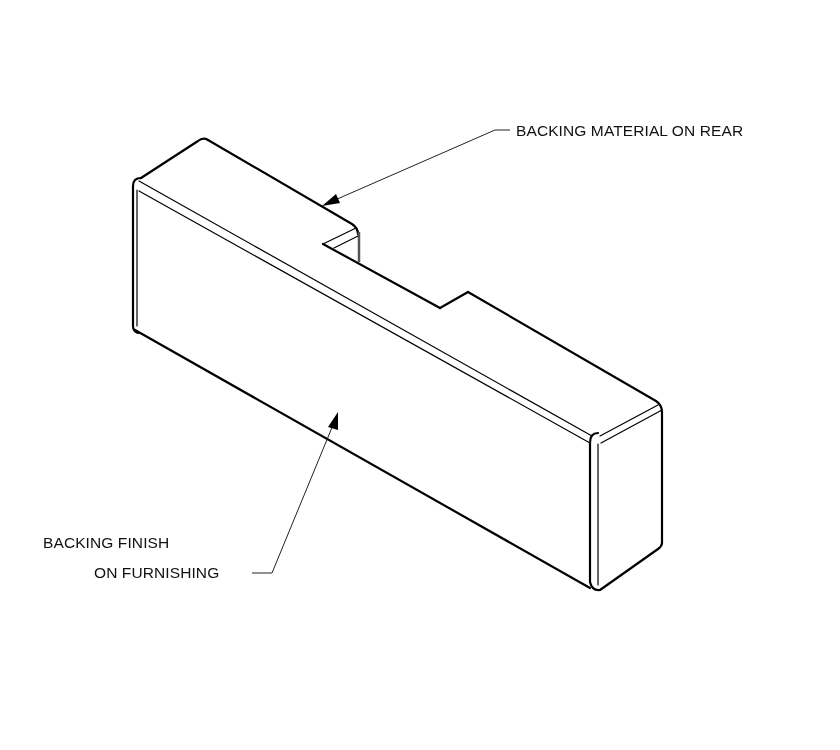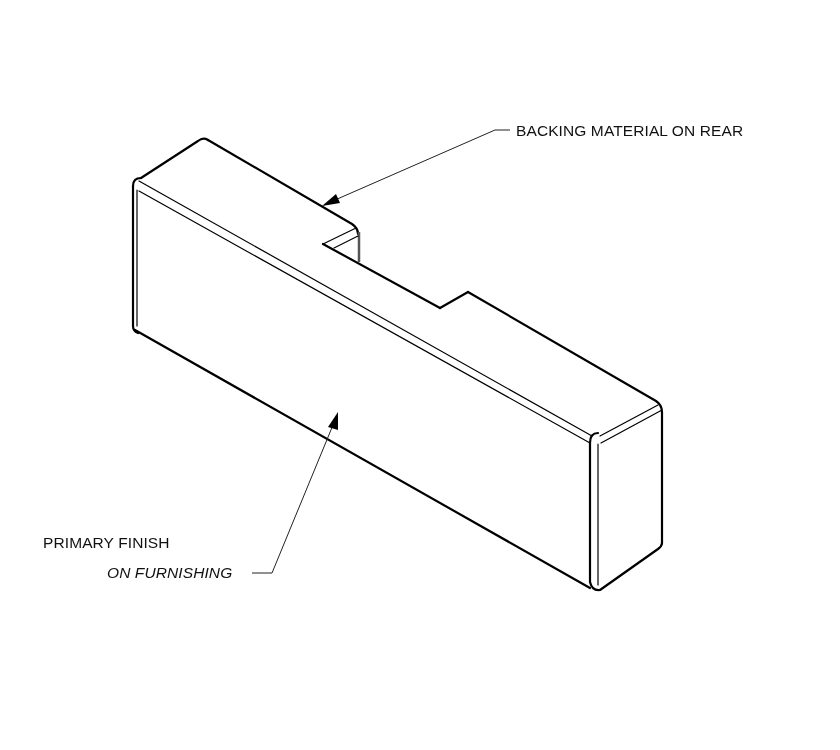--- a/index.html
+++ b/index.html
@@ -73,14 +73,14 @@
   <g>
     <path class="leader" d="M252 573 L272 573 L333 425"></path>
     <polygon class="arrow" points="338,412 328,427 338,430"></polygon>
   </g>
 </svg>
 
 <div class="label" style="left:516px; top:121px;">
   <div>BACKING MATERIAL ON REAR</div>
 </div>
 
-<div class="label" style="left:43px; top:533px;">PRIMARY FINISH</div>
-<div class="label" style="left:107px; top:563px;font-style:italic;">ON FURNISHING</div>
+<div class="label" style="left:43px; top:533px;">BACKING FINISH</div>
+<div class="label" style="left:94px; top:563px;">ON FURNISHING</div>
 
 </body></html>

